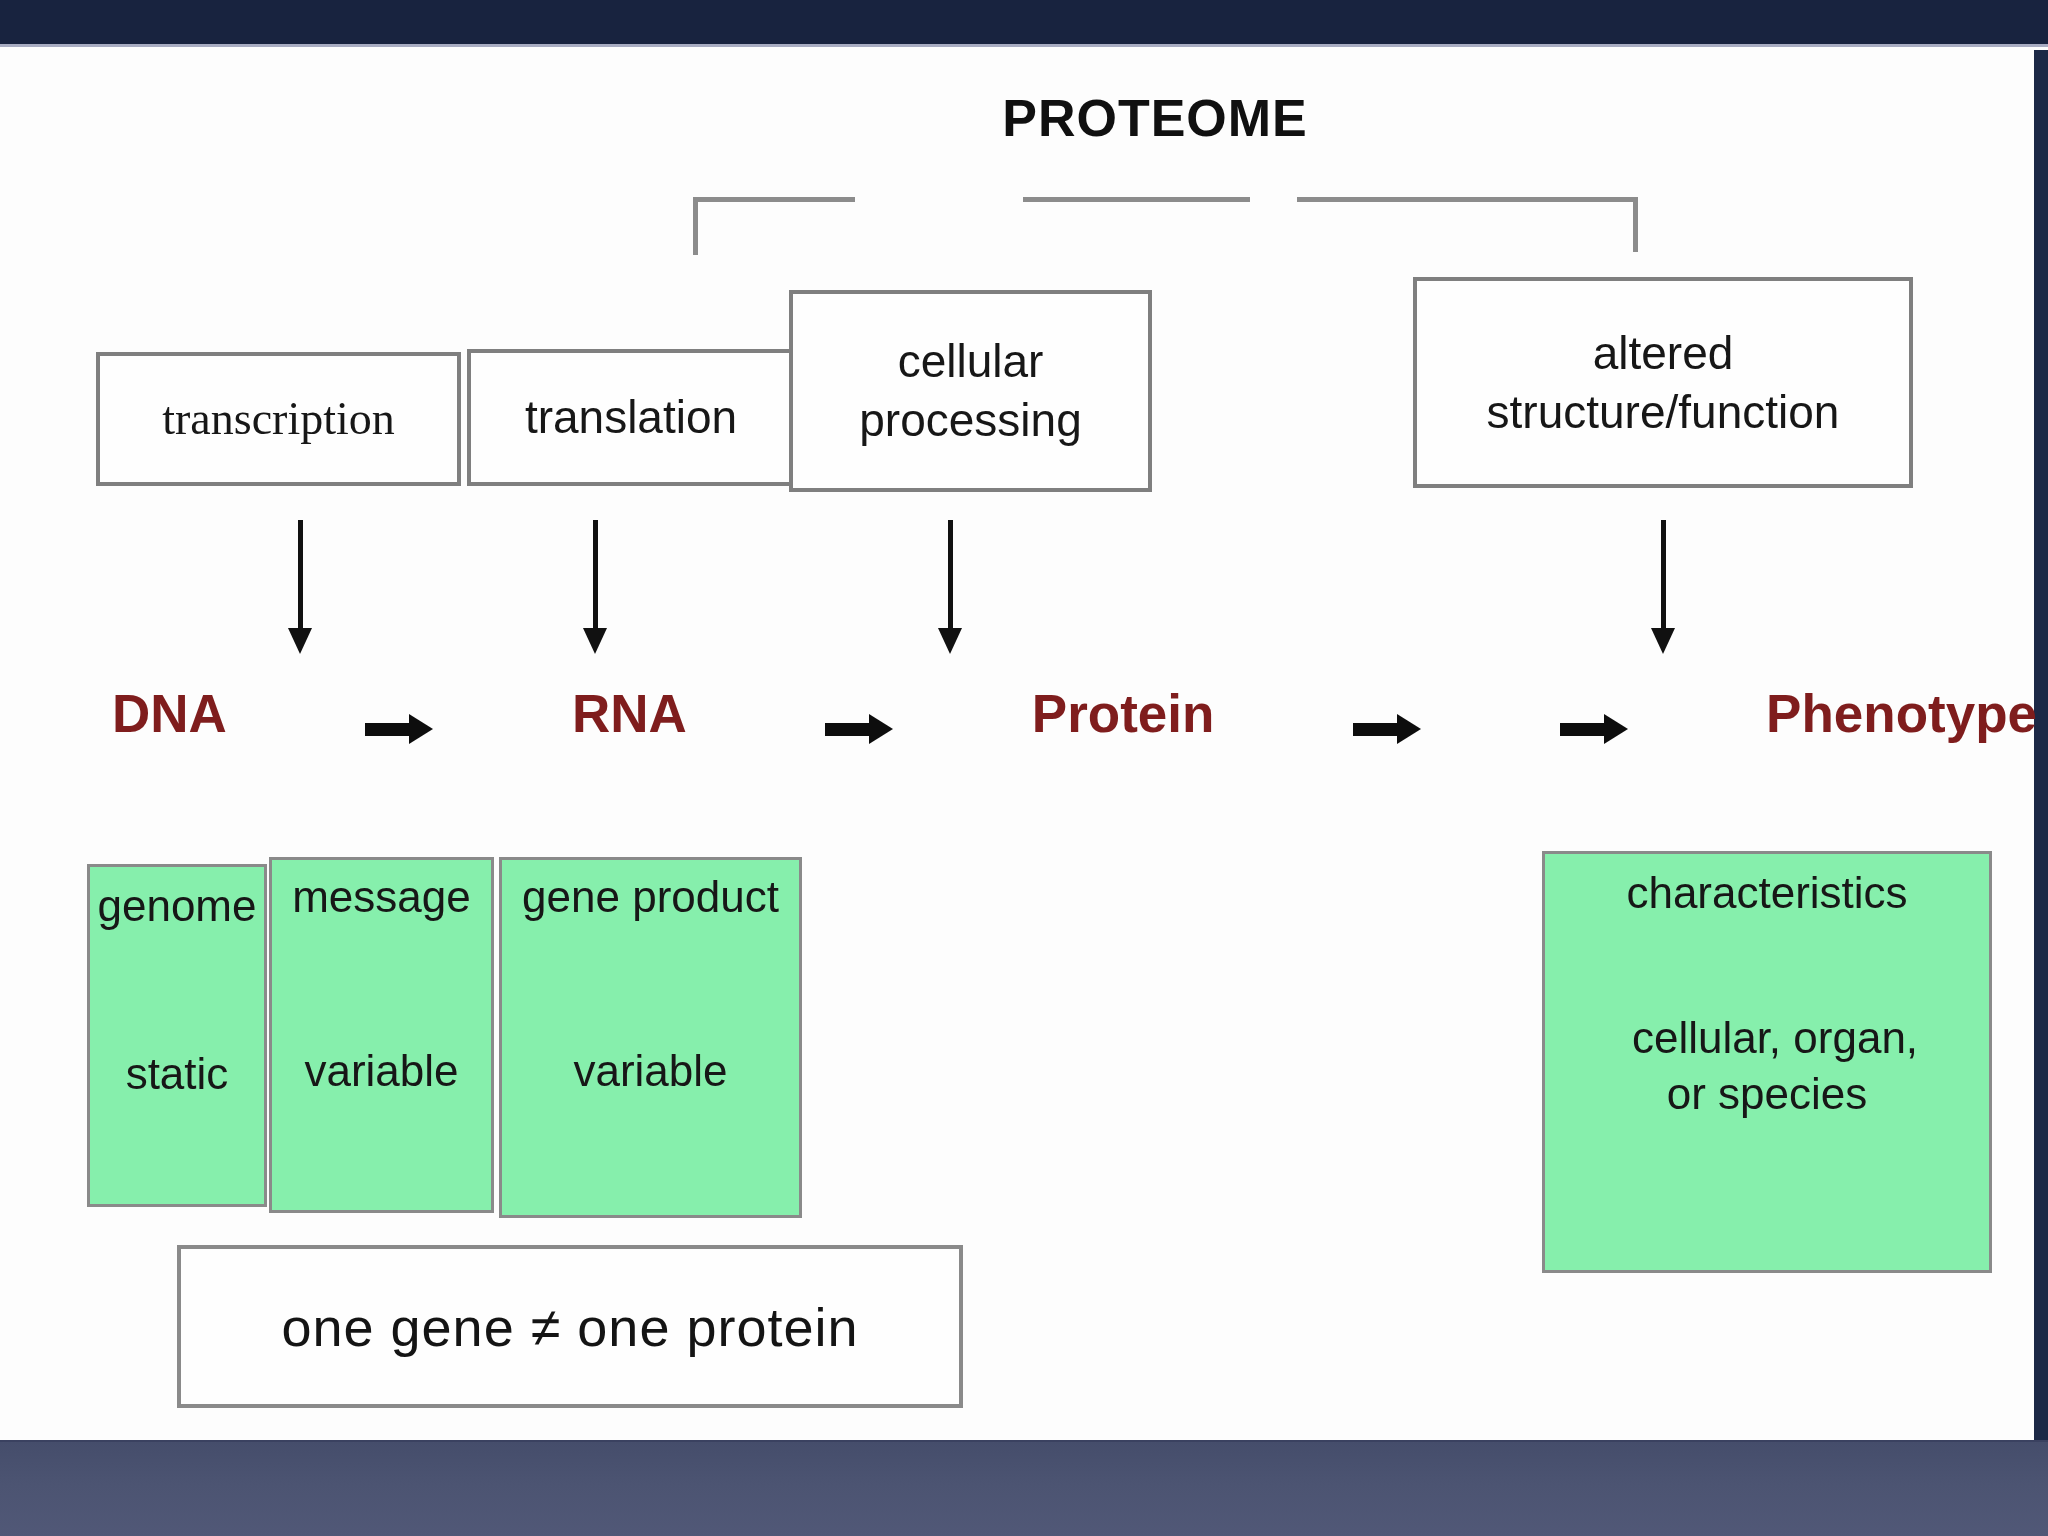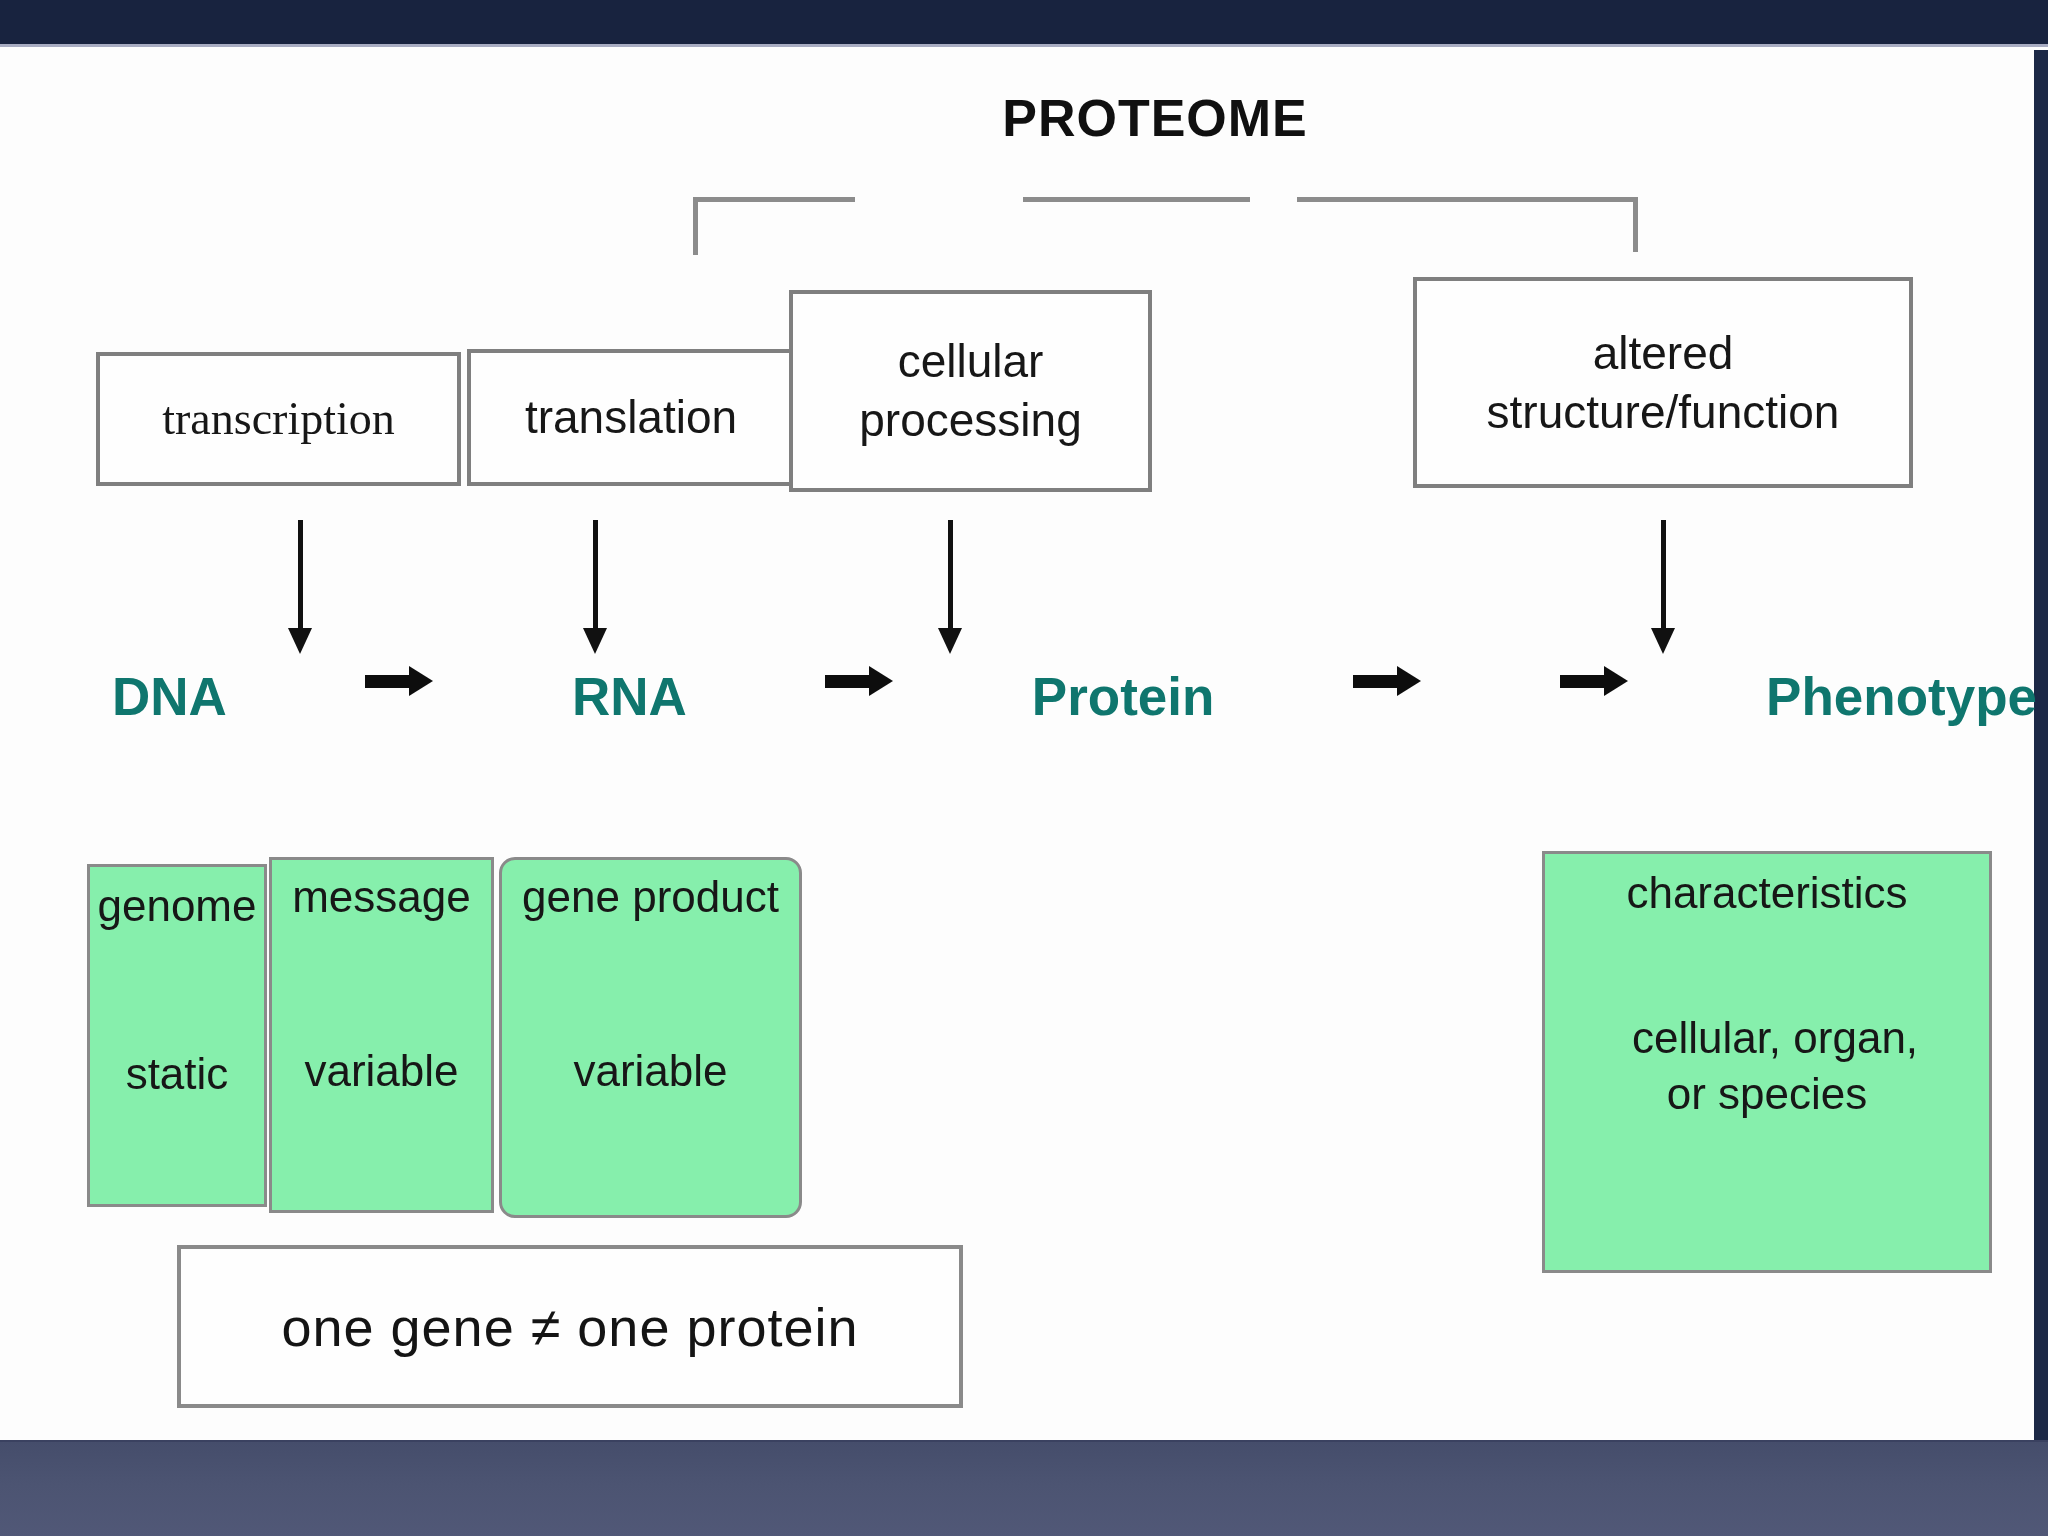--- a/index.html
+++ b/index.html
@@ -29,22 +29,22 @@
   .lbox{position:absolute;background:#86efac;border:3px solid #8a8a8a;
     display:flex;flex-direction:column;align-items:center;
     text-align:center;font-size:44px;color:#171717;}
   
   .varrow{position:absolute;width:5px;height:110px;background:#111;}
   .varrow::after{content:"";position:absolute;left:-10px;top:108px;width:0;height:0;
     border-left:12px solid transparent;border-right:12px solid transparent;
     border-top:26px solid #111;}
   
   .flow-row{position:absolute;left:112px;top:666px;width:1925px;height:78px;
-    display:flex;justify-content:space-between;align-items:flex-start;
-    font-size:53px;font-weight:bold;color:#0f766e;white-space:nowrap;}
+    display:flex;justify-content:space-between;align-items:flex-end;
+    font-size:53px;font-weight:bold;color:#7f1d1d;white-space:nowrap;}
   .harrow{display:flex;align-items:center;}
   .harrow .stem{width:44px;height:13px;background:#0d0d0d;}
   .harrow .head{width:0;height:0;border-left:24px solid #0d0d0d;
     border-top:15px solid transparent;border-bottom:15px solid transparent;}
   
   .eq-box{position:absolute;left:177px;top:1245px;width:778px;height:155px;
     background:#fefefe;border:4px solid #8a8a8a;
     display:flex;align-items:center;justify-content:center;
     font-size:54px;letter-spacing:1px;color:#141414;}
 </style>
@@ -117,21 +117,21 @@
   <div class="lbox" style="left:87px;top:864px;width:174px;height:323px;padding-top:14px;row-gap:118px;">
     <span>genome</span>
     <span>static</span>
   </div>
 
   <div class="lbox" style="left:269px;top:857px;width:219px;height:338px;padding-top:12px;row-gap:124px;">
     <span>message</span>
     <span>variable</span>
   </div>
 
-  <div class="lbox" style="left:499px;top:857px;width:297px;height:343px;padding-top:12px;row-gap:124px;border-radius:16px;">
+  <div class="lbox" style="left:499px;top:857px;width:297px;height:343px;padding-top:12px;row-gap:124px;">
     <span>gene product</span>
     <span>variable</span>
   </div>
 
   <div class="lbox" style="left:1542px;top:851px;width:444px;height:402px;padding-top:14px;">
     <span>characteristics</span>
     <span style="margin-top:92px;line-height:1.28;margin-left:16px;">cellular, organ,</span>
     <span style="line-height:1.28;">or species</span>
   </div>
 

